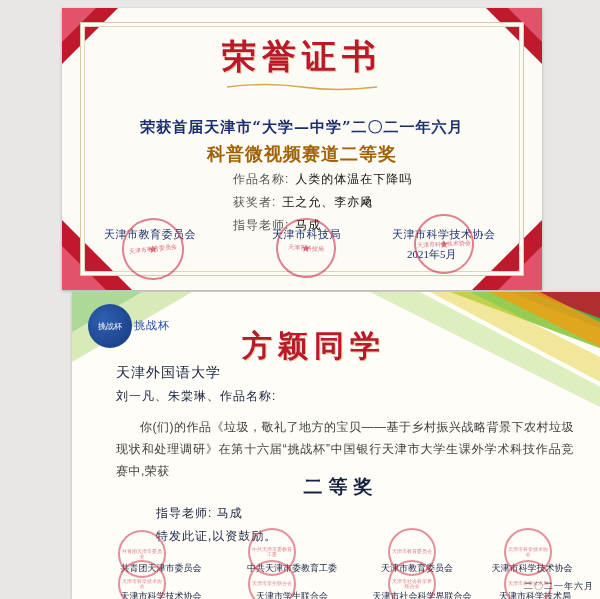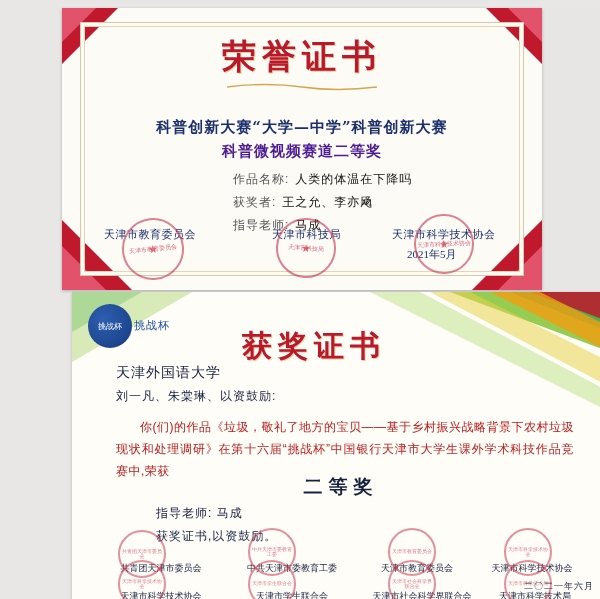--- a/index.html
+++ b/index.html
@@ -116,22 +116,22 @@
     color: #1b2f6e;
     letter-spacing: 1px;
   }
   .cert-top-line2 {
     position: absolute;
     left: 0; right: 0;
     top: 134px;
     text-align: center;
     font-family: "DejaVu Serif", serif;
     font-weight: bold;
-    font-size: 15px;
-    color: #4c1d95;
+    font-size: 18px;
+    color: #a16207;
     letter-spacing: 1px;
   }
   .field-row {
     position: absolute;
     left: 140px;
     font-size: 12px;
     color: #2a2a2a;
     white-space: nowrap;
     margin-left: 31px;
   }
@@ -259,21 +259,21 @@
     font-size: 12px;
     color: #15213f;
     letter-spacing: 1px;
   }
   .bot-para {
     position: absolute;
     left: 44px; top: 124px;
     width: 458px;
     font-size: 12px;
     line-height: 22px;
-    color: #b91c1c;
+    color: #404040;
     text-align: justify;
     text-indent: 24px;
     letter-spacing: 0.5px;
   }
   .bot-prize {
     position: absolute;
     left: 0; right: 0;
     top: 182px;
     text-align: center;
     font-family: "DejaVu Serif", serif;
@@ -362,21 +362,21 @@
     <div class="tri br-pink"></div>
 
     <div class="inner-frame"></div>
 
     <div class="cert-top-title">荣誉证书</div>
 
     <svg class="title-flourish" viewBox="0 0 150 10">
       <path d="M0 5 Q 40 0 75 5 Q 110 10 150 5" stroke="#d4a64e" stroke-width="1.4" fill="none"></path>
     </svg>
 
-    <div class="cert-top-line1">科普创新大赛“大学—中学”科普创新大赛</div>
+    <div class="cert-top-line1">荣获首届天津市“大学—中学”二〇二一年六月</div>
     <div class="cert-top-line2">科普微视频赛道二等奖</div>
 
     <div class="field-row fr1">
       <span class="flabel">作品名称:</span><span class="fvalue">人类的体温在下降吗</span>
     </div>
     <div class="field-row fr3">
       <span class="flabel">指导老师:</span><span class="fvalue">马成</span>
     </div>
     <div class="field-row fr2">
       <span class="flabel">获奖者:</span><span class="fvalue">王之允、李亦飏</span>
@@ -413,32 +413,32 @@
     </svg>
 
     <svg class="bot-deco-left" viewBox="0 0 180 96" preserveAspectRatio="none">
       <polygon points="0,0 120,0 0,70" fill="#8cc63f" opacity="0.35"></polygon>
       <polygon points="0,0 70,0 0,40" fill="#4caf50" opacity="0.3"></polygon>
     </svg>
 
     <div class="logo-badge">挑战杯</div>
     <div class="logo-text">挑战杯</div>
 
-    <div class="cert-bot-title">获奖证书</div>
+    <div class="cert-bot-title">方颖同学</div>
 
     <div class="bot-school">天津外国语大学</div>
-    <div class="bot-names">刘一凡、朱棠琳、以资鼓励:</div>
+    <div class="bot-names">刘一凡、朱棠琳、作品名称:</div>
     <div class="bot-para">你(们)的作品《垃圾，敬礼了地方的宝贝——基于乡村振兴战略背景下农村垃圾现状和处理调研》在第十六届“挑战杯”中国银行天津市大学生课外学术科技作品竞赛中,荣获</div>
     <div class="bot-prize">二等奖</div>
 
     <div class="bot-teacher">
       <span>指导老师:</span>
       <span>马成</span>
     </div>
-    <div class="bot-note">获奖证书,以资鼓励。</div>
+    <div class="bot-note">特发此证,以资鼓励。</div>
 
     <div class="bot-orgs">
       <div class="bot-org" style="left:24px;  top:16px; width:130px;">共青团天津市委员会</div>
       <div class="bot-org" style="left:150px; top:16px; width:140px;">中共天津市委教育工委</div>
       <div class="bot-org" style="left:290px; top:16px; width:110px;">天津市教育委员会</div>
       <div class="bot-org" style="left:400px; top:16px; width:120px;">天津市科学技术协会</div>
 
       <div class="bot-org" style="left:24px;  top:44px; width:130px;">天津市科学技术协会</div>
       <div class="bot-org" style="left:150px; top:44px; width:140px;">天津市学生联合会</div>
       <div class="bot-org" style="left:290px; top:44px; width:120px;">天津市社会科学界联合会</div>

